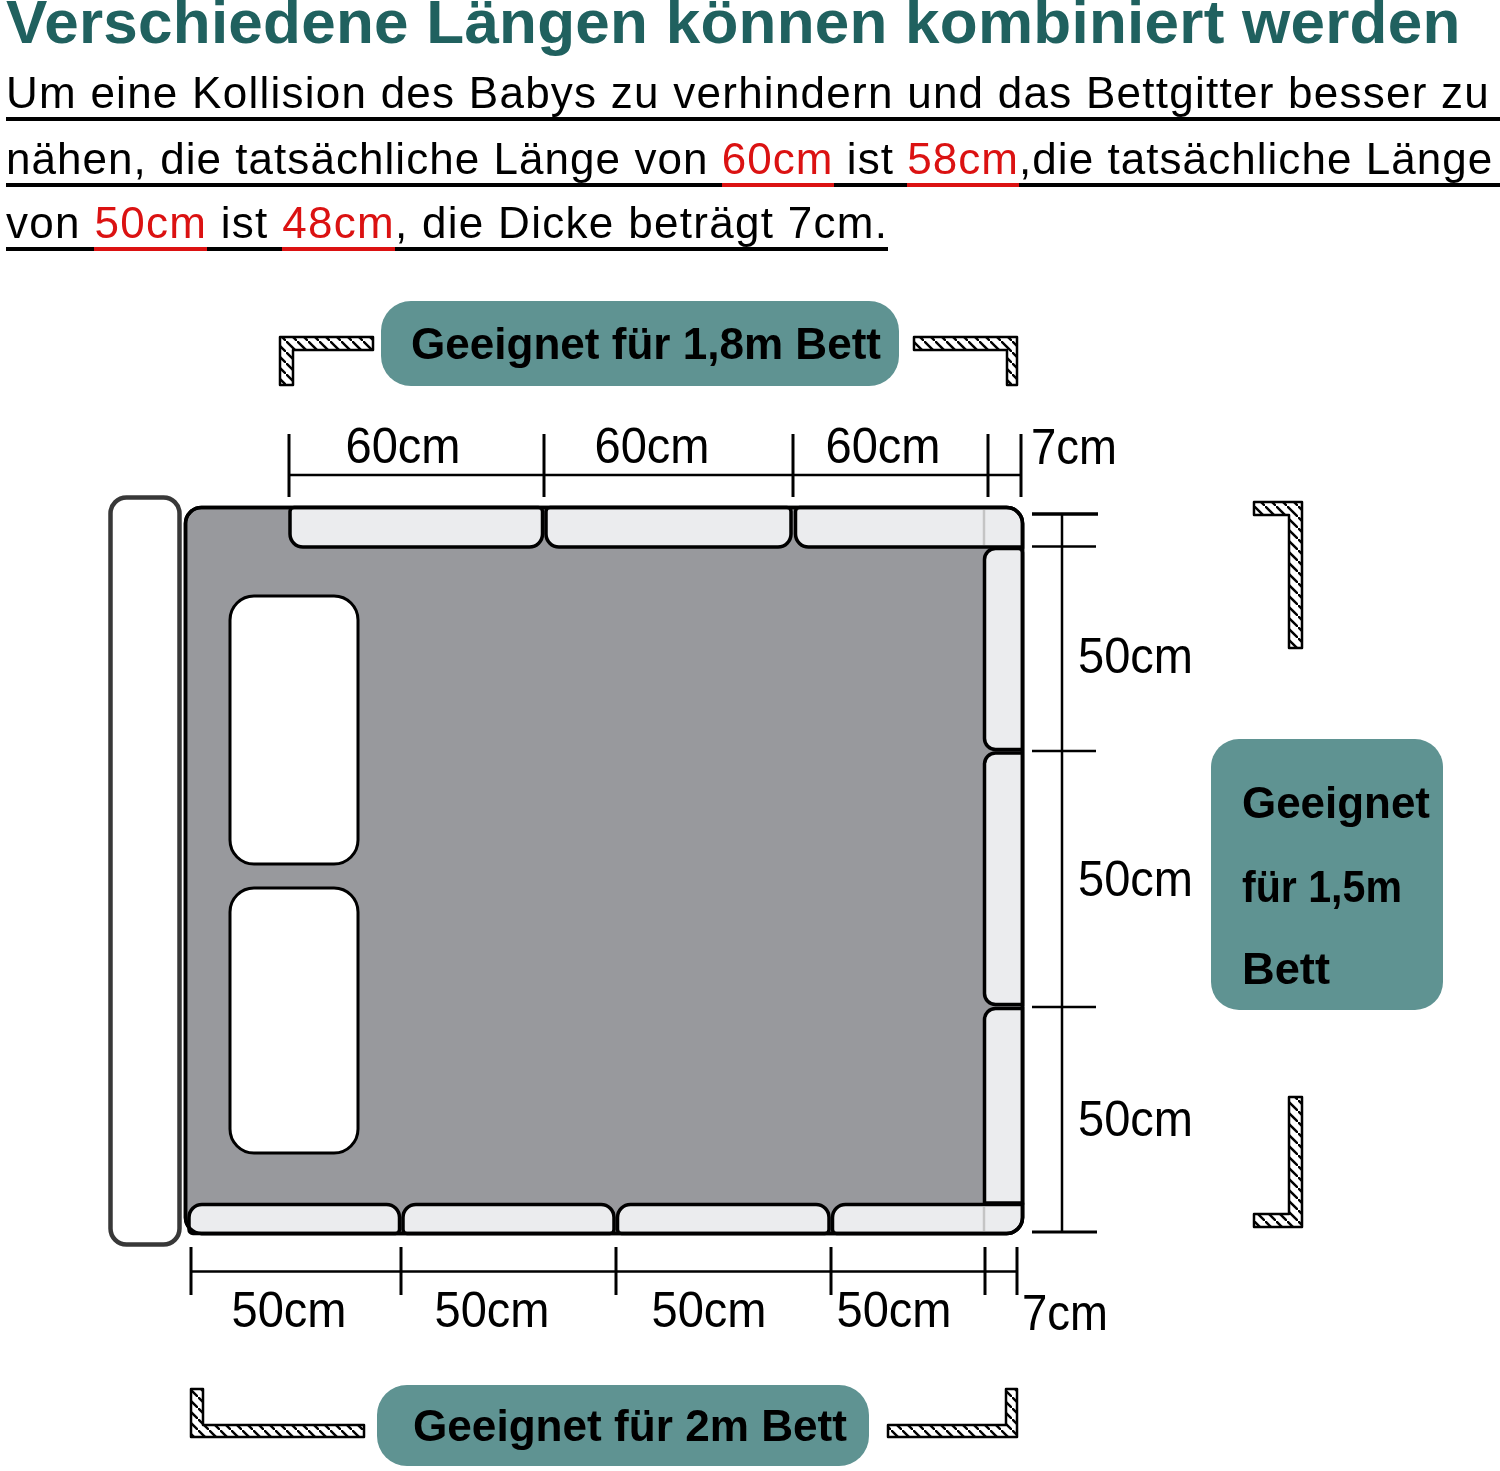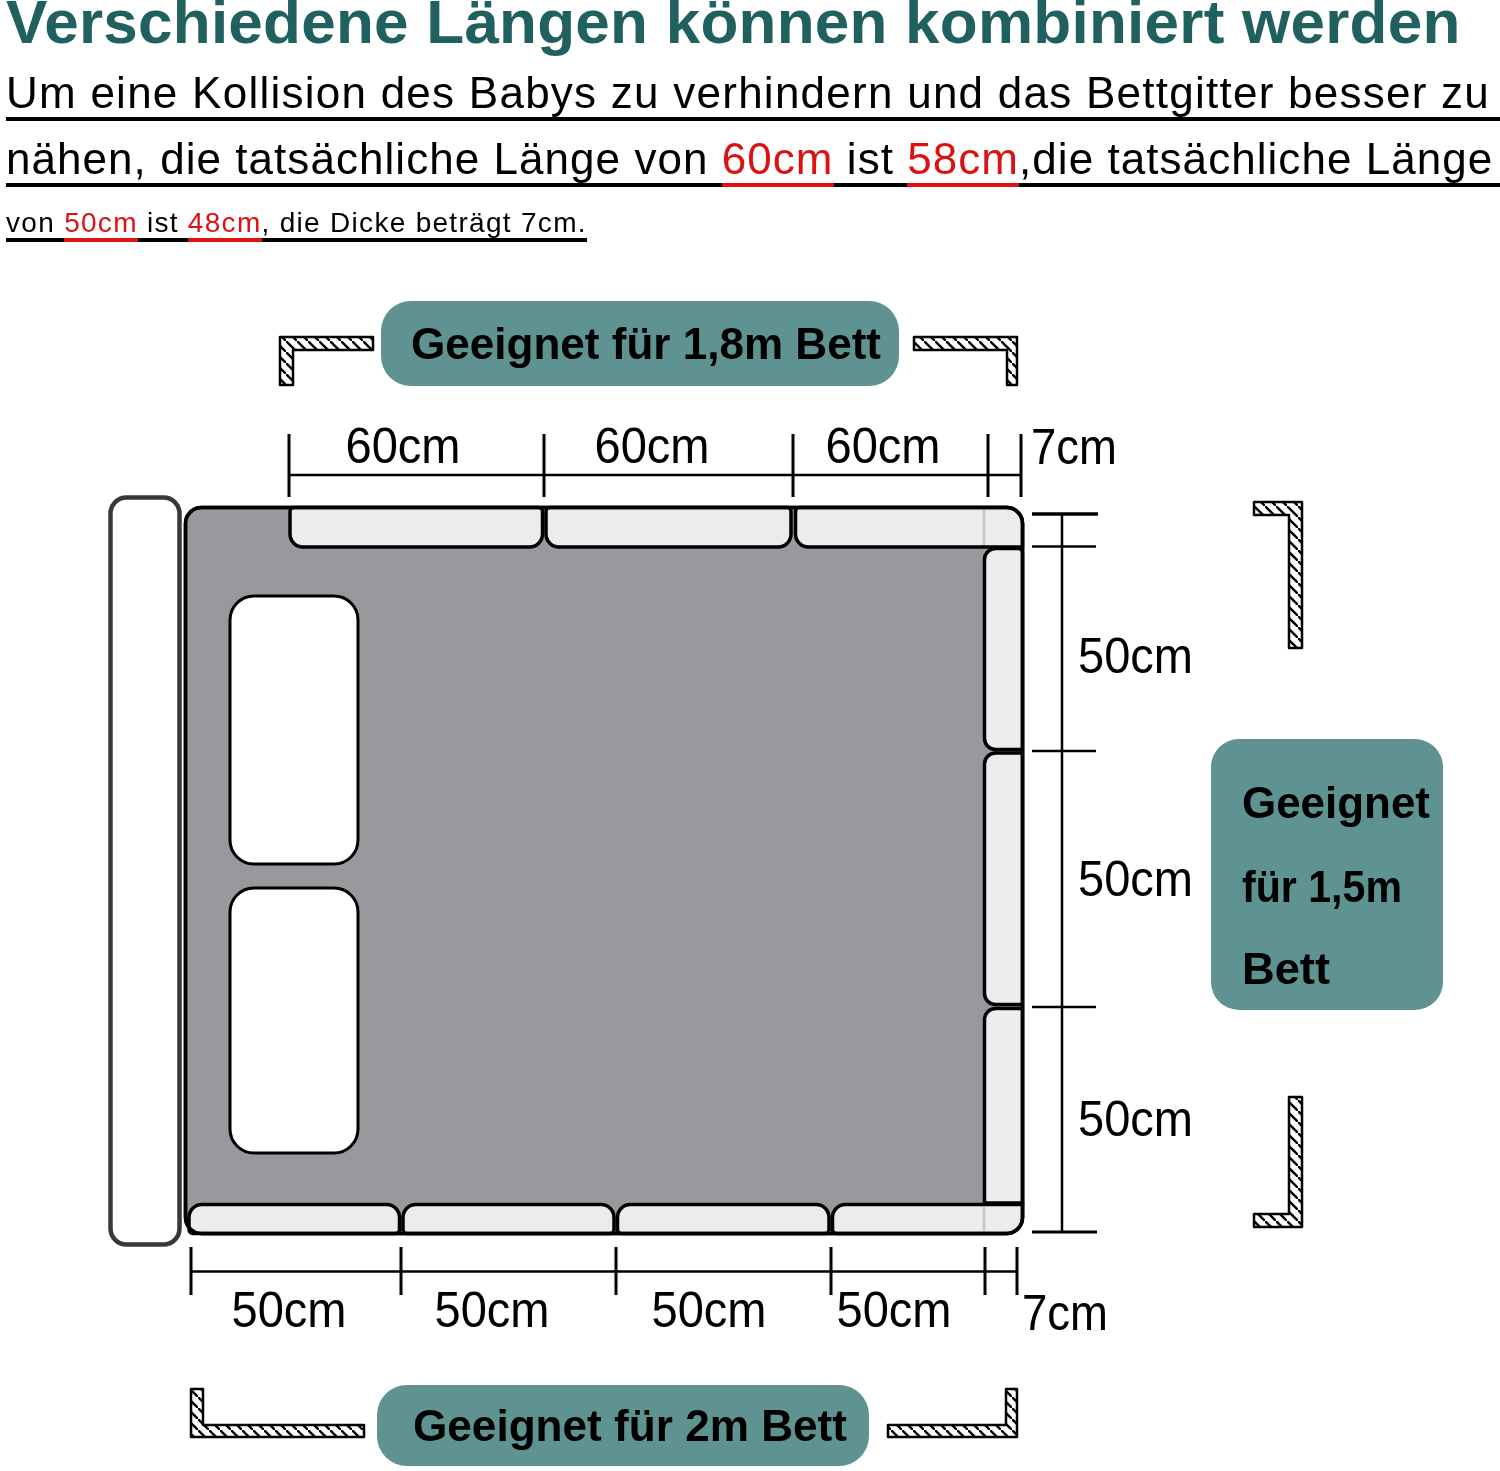--- a/index.html
+++ b/index.html
@@ -11,21 +11,21 @@
 </style>
 </head>
 <body>
 
 <div class="abs" id="title" style="left:6px;top:-15.6px;color:#20615f;font-weight:bold;font-size:62px;letter-spacing:0.25px;line-height:75px;white-space:nowrap;">Verschiedene Längen können kombiniert werden</div>
 
 <div class="abs pline" id="pl1" style="left:6px;top:68.2px;font-size:44px;letter-spacing:1.25px;line-height:50px;white-space:nowrap;"><span class="u">Um eine Kollision des Babys zu verhindern und das Bettgitter besser zu&nbsp;</span></div>
 
 <div class="abs pline" id="pl2" style="left:6px;top:134.2px;font-size:44px;letter-spacing:1.05px;line-height:50px;white-space:nowrap;"><span class="u">nähen, die tatsächliche Länge von&nbsp;</span><span class="u red">60cm</span><span class="u">&nbsp;ist&nbsp;</span><span class="u red">58cm</span><span class="u">,die tatsächliche Länge&nbsp;</span></div>
 
-<div class="abs pline" id="pl3" style="left:6px;top:198.2px;font-size:28px;letter-spacing:1.3px;line-height:50px;white-space:nowrap;"><span class="u">von&nbsp;</span><span class="u red">50cm</span><span class="u">&nbsp;ist&nbsp;</span><span class="u red">48cm</span><span class="u">, die Dicke beträgt 7cm.</span></div>
+<div class="abs pline" id="pl3" style="left:6px;top:198.2px;font-size:44px;letter-spacing:1.3px;line-height:50px;white-space:nowrap;"><span class="u">von&nbsp;</span><span class="u red">50cm</span><span class="u">&nbsp;ist&nbsp;</span><span class="u red">48cm</span><span class="u">, die Dicke beträgt 7cm.</span></div>
 
 <svg class="abs" style="left:0;top:0;" width="1500" height="1471" viewBox="0 0 1500 1471">
 <defs>
   <pattern id="hatch" patternUnits="userSpaceOnUse" width="11" height="11">
     <rect width="11" height="11" fill="#ffffff"></rect>
     <path d="M -2.75,-2.75 L 13.75,13.75" stroke="#000" stroke-width="2.4"></path>
   </pattern>
 </defs>
 
 <g>

